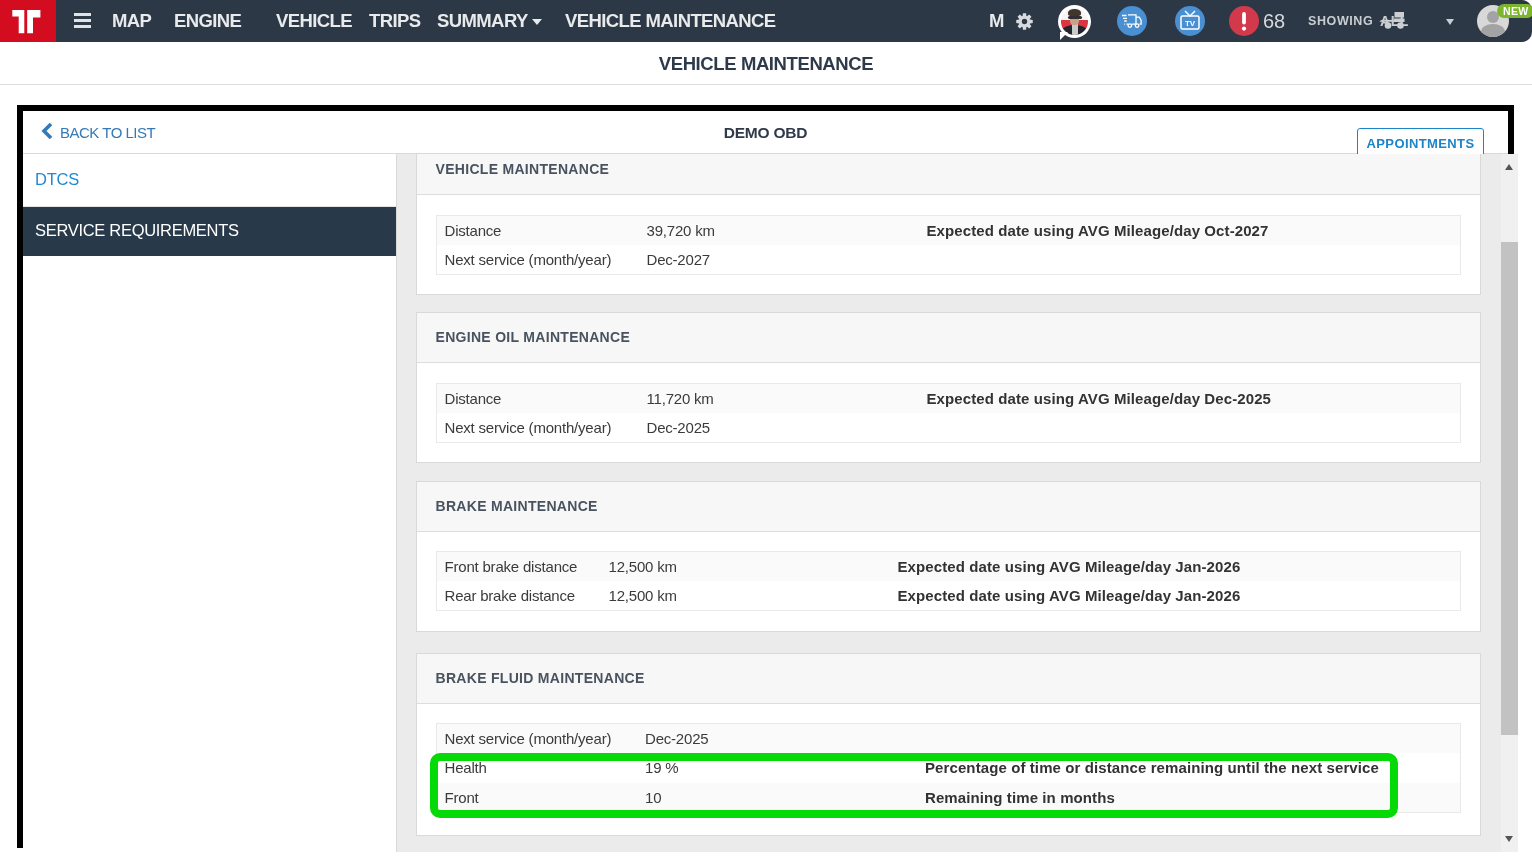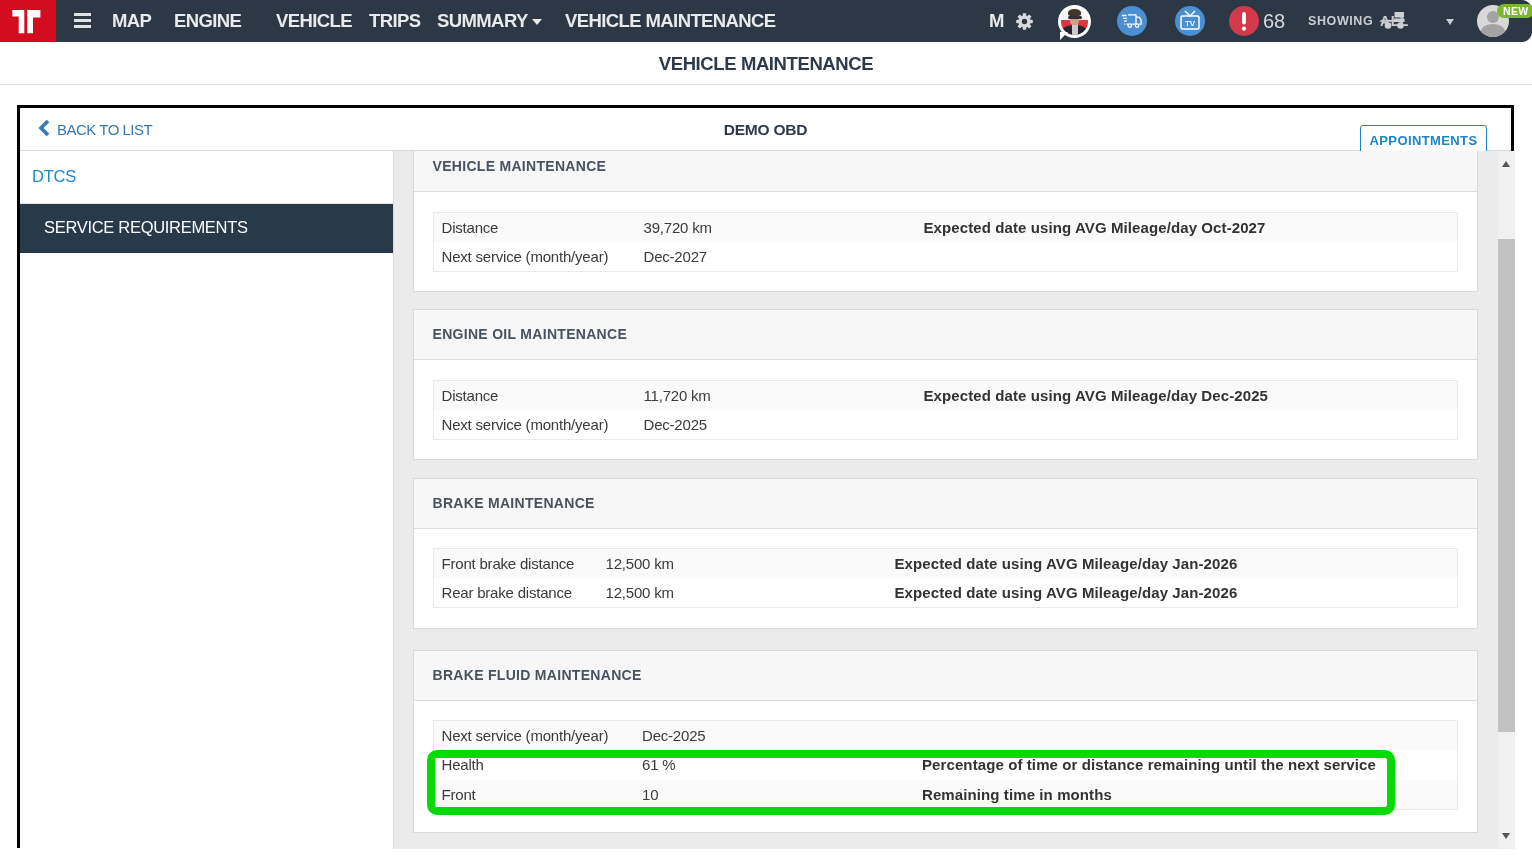--- a/index.html
+++ b/index.html
@@ -15,31 +15,31 @@
 
 .circ { position:absolute; border-radius:50%; }
 .num68 { position:absolute; top:0; height:42px; line-height:42px; color:#d6d9dc; font-size:20px; }
 .showing { position:absolute; top:0; height:42px; line-height:42px; color:#c9cdd1; font-size:12.5px; font-weight:700; letter-spacing:0.6px; }
 .newbadge { position:absolute; left:1497px; top:4px; height:14px; line-height:14px; background:#7cb52e; color:#fff; font-size:10.5px; font-weight:700; padding:0 6px; border-radius:7px; letter-spacing:0.3px; }
 
 
 .titlestrip { position:absolute; left:0; top:42px; width:1532px; height:43px; background:#fff; border-bottom:1px solid #dedede; text-align:center; line-height:43px; font-size:18.5px; font-weight:700; color:#2e3a49; letter-spacing:-0.4px; }
 
 
-.card { position:absolute; left:17px; top:105px; width:1497px; height:743px; background:#fff; border:3px solid #000000; }
+.card { position:absolute; left:17px; top:105px; width:1497px; height:743px; background:#fff; border:6px solid #000000; }
 .cardhead { position:absolute; left:0; top:0; width:100%; height:43px; border-bottom:1px solid #d9d9d9; background:#fff; }
 .back { position:absolute; left:37px; top:0; height:43px; line-height:43px; color:#3579b5; font-size:15px; font-weight:400; letter-spacing:-0.5px; }
 .backchev { position:absolute; left:-19px; top:12px; }
 .demoobd { position:absolute; left:0; top:0; width:100%; height:43px; line-height:43px; text-align:center; font-size:15.5px; font-weight:700; color:#2e3a49; letter-spacing:-0.2px; }
 .appt { position:absolute; right:24px; top:5px; width:127px; height:32px; border:1px solid #1c85c8; border-radius:3px; background:#fff; color:#1c85c8; font-size:13px; font-weight:700; text-align:center; line-height:30px; letter-spacing:0.4px;margin-top:12px; }
 
 
 .sidebar { position:absolute; left:0; top:43px; width:374px; height:698px; background:#fff; border-right:1px solid #d9d9d9; }
 .sideitem1 { position:absolute; left:0; top:0; width:100%; height:53px; line-height:50px; border-bottom:1px solid #e4e4e4; color:#1d8ad2; font-size:16.5px; letter-spacing:-0.2px; padding-left:12px; }
-.sideitem2 { position:absolute; left:0; top:53px; width:100%; height:49px; line-height:46px; background:#28394a; color:#fff; font-size:16.5px; letter-spacing:-0.3px; padding-left:24px; }
+.sideitem2 { position:absolute; left:0; top:53px; width:100%; height:49px; line-height:46px; background:#28394a; color:#fff; font-size:16.5px; letter-spacing:-0.3px; padding-left:12px; }
 
 
 .main { position:absolute; left:374px; top:43px; width:1121px; height:698px; background:#ebebeb; overflow:hidden; }
 .section { position:relative; margin-left:18.5px; width:1065px; background:#fff; border:1px solid #d9d9d9; }
 .sechead { height:50px; line-height:49px; background:#f7f7f7; border-bottom:1px solid #ddd; color:#49535f; font-size:14px; font-weight:700; letter-spacing:0.3px; padding-left:19px; }
 .secbody { padding:19.5px 19px; }
 table.t { width:1025px; border-collapse:collapse; border:1px solid #e9e9e9; table-layout:fixed; }
 table.t td { height:29.5px; font-size:15px; color:#3b3b3b; letter-spacing:-0.2px; padding:0 0 0 8px; vertical-align:middle; overflow:hidden; white-space:nowrap; }
 table.t tr.odd { background:#fafafa; }
 table.t td.b { font-weight:700; color:#333; font-size:15px; letter-spacing:0.1px; }
@@ -216,21 +216,21 @@
       <div class="secbody" style="padding-bottom:22.5px;">
         <table class="t">
           <tbody>
               <tr class="odd">
                 <td style="width:201px;">Next service (month/year)</td>
                 <td style="width:280px;">Dec-2025</td>
                 <td class="b"></td>
               </tr>
           <tr>
                 <td>Health</td>
-                <td>61 %</td>
+                <td>19 %</td>
                 <td class="b">Percentage of time or distance remaining until the next service</td>
               </tr>
           <tr class="odd">
                 <td>Front</td>
                 <td>10</td>
                 <td class="b">Remaining time in months</td>
               </tr>
         </tbody>
           </table>
       </div>

